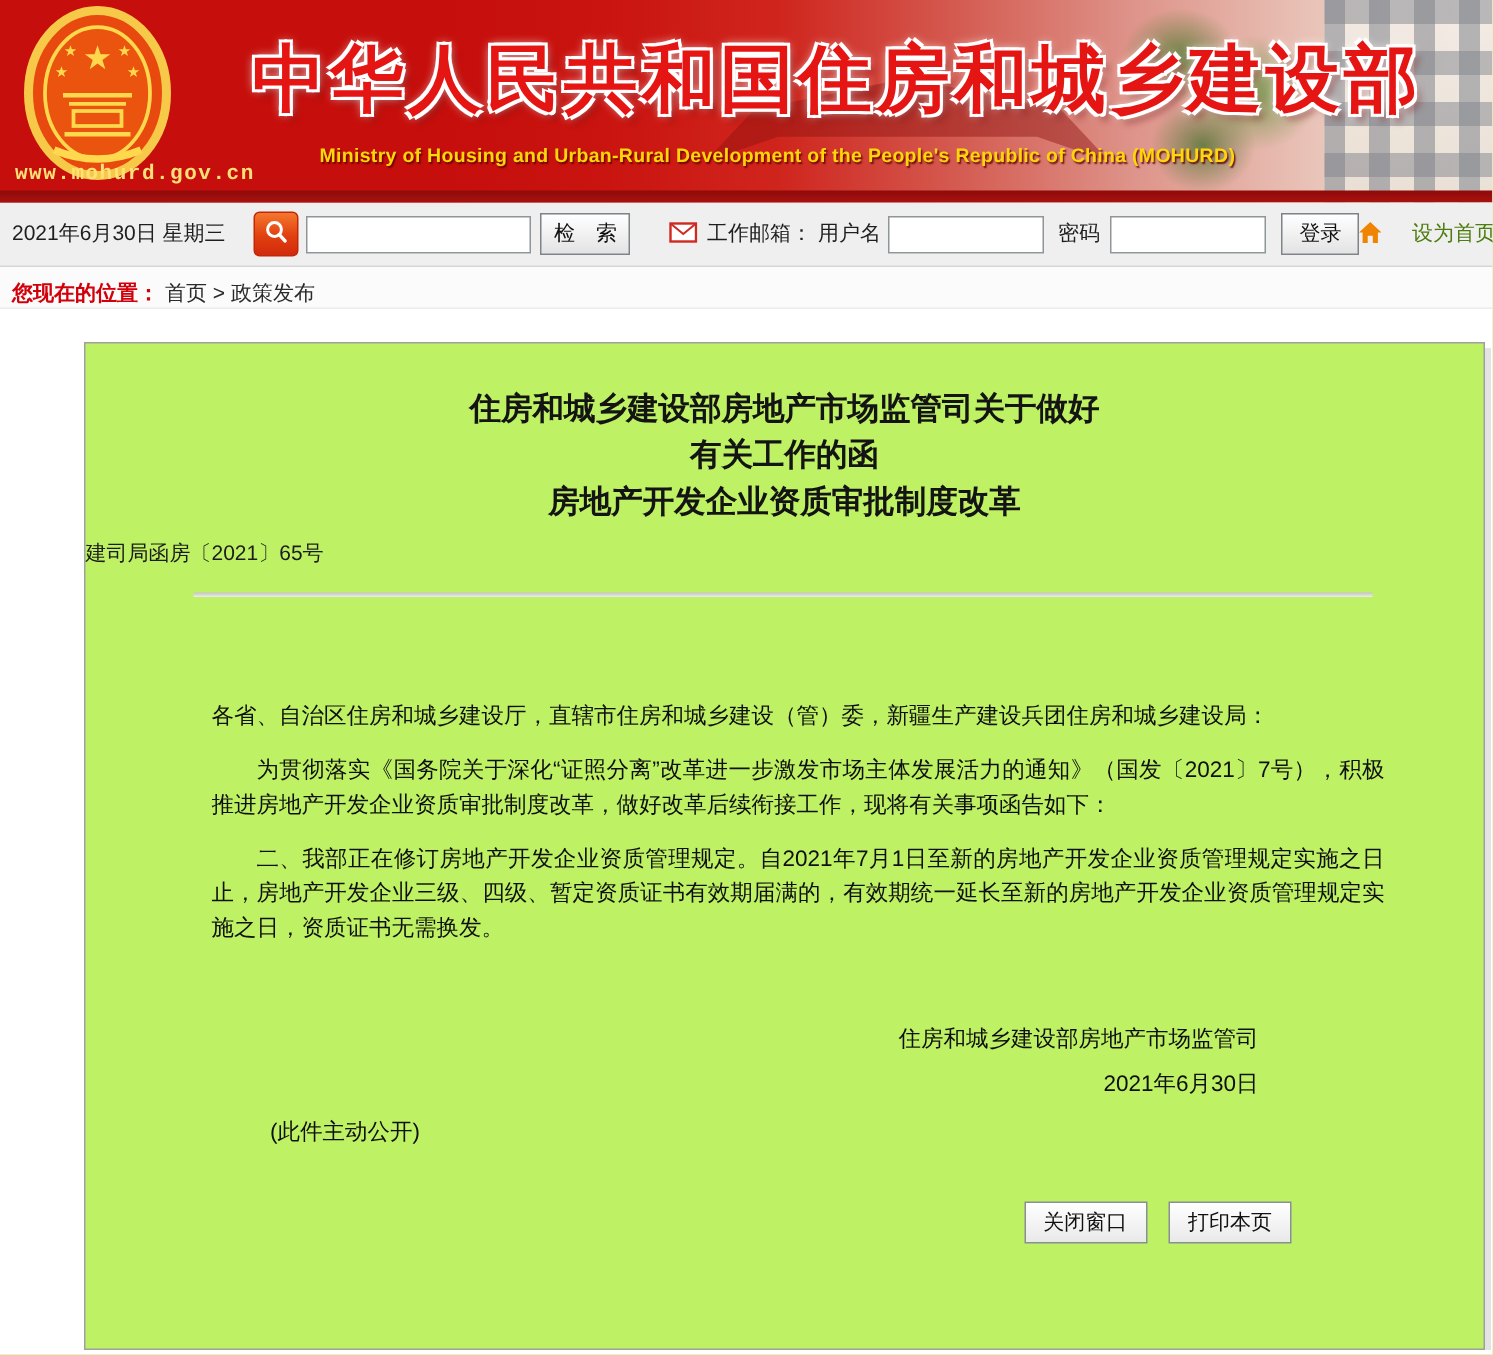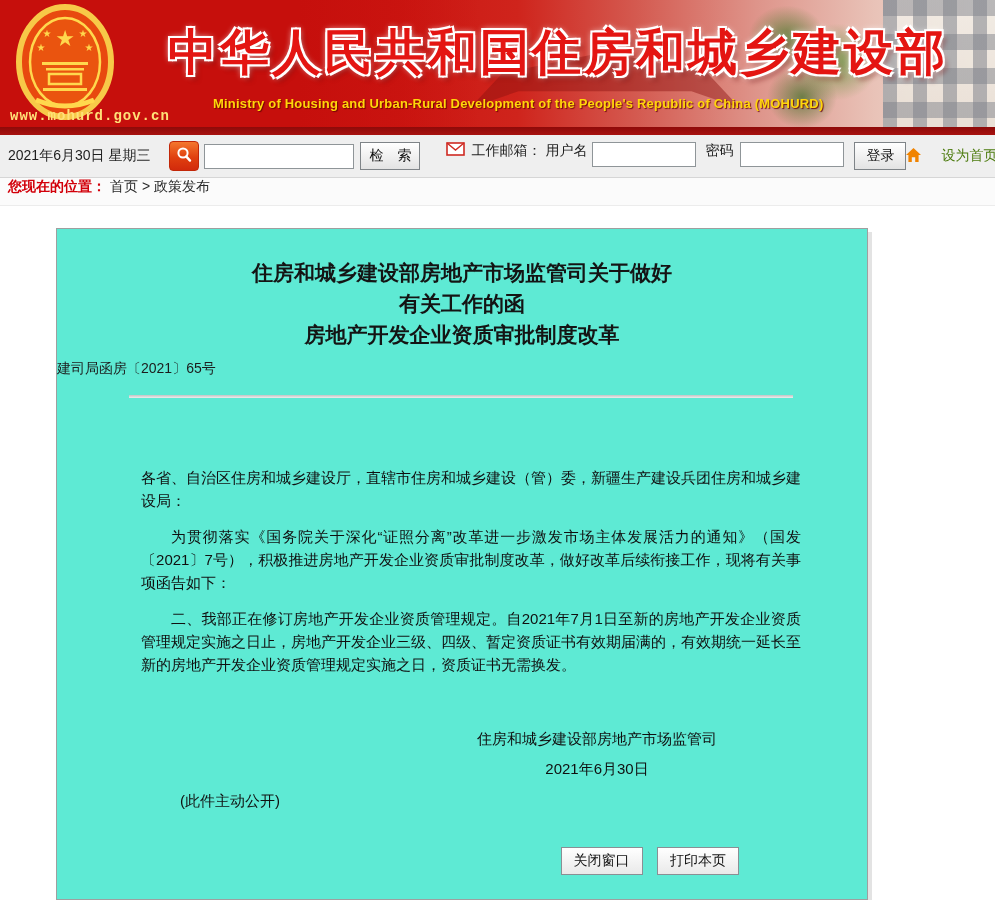--- a/index.html
+++ b/index.html
@@ -92,50 +92,50 @@
     height: 25px; border: 1px solid #8f9598; background: #fff;
     font-size: 13px; padding: 0 4px;
   }
   .search-input { width: 150px; margin-left: 5px; }
   .gray-btn {
     height: 28px; border: 1px solid #7f8488;
     background: linear-gradient(180deg, #ffffff, #e3e3e3);
     font-size: 14px; color: #111; cursor: pointer; padding: 0 8px;
   }
   .btn-search { width: 68px; margin-left: 6px; }
-  .mail-group { display: flex; align-items: flex-start; margin-left: 26px; }
+  .mail-group { display: flex; align-items: center; margin-left: 26px; }
   .mail-icon { margin-right: 6px; }
   .mail-label { margin-right: 4px; }
   .user-input { width: 104px; margin-left: 5px; }
   .pwd-label { margin-left: 9px; }
   .pwd-input { width: 104px; margin-left: 7px; }
   .btn-login { width: 52px; margin-left: 10px; }
   .quicklinks { margin-left: auto; display: flex; align-items: center; gap: 15px; padding-right: 2px; }
   .quicklink { display: flex; align-items: center; gap: 20px; color: #4d7c0f; text-decoration: none; cursor: pointer; }
 
   
   .breadcrumb {
     height: 28px;
     background: #fbfbfb;
     border-bottom: 1px solid #ececec;
-    display: flex; align-items: flex-start;
+    display: flex; align-items: flex-end;
     padding: 0 8px;
     font-size: 14px;
   }
   .breadcrumb-label { color: #d2000a; font-weight: bold; }
   .breadcrumb-path { color: #2a2a2a; margin-left: 4px; cursor: pointer; }
 
   
   .main { padding-top: 22px; background: #fff; }
   .doc-box {
     margin-left: 56px;
-    width: 812px;
+    width: 934px;
     height: 672px;
     border: 1px solid #9f9f9f;
-    background: #5eead4;
+    background: #bef264;
     box-shadow: 4px 4px 0 #e3e3e3;
   }
   .doc-title {
     margin: 28px 20px 0;
     text-align: center;
     font-size: 21px; line-height: 31px; font-weight: bold; color: #141414;
     font-family: "Liberation Sans", "DejaVu Sans", sans-serif;
   }
   .doc-number { margin-top: 9px; text-align: left; font-size: 14px; line-height: 18px; color: #1c1c1c; }
   .doc-divider { margin: 18px 74px 0 72px; height: 3px; background: linear-gradient(180deg, #c4c4c4, #ededed); }
@@ -143,21 +143,21 @@
     margin-top: 68px;
     padding: 0 66px 0 84px;
     font-size: 15px; line-height: 23px; color: #101010;
     text-align: justify;
   }
   .doc-body p { margin: 0 0 13px 0; text-indent: 2em; }
   .doc-body p.no-indent { text-indent: 0; }
   .doc-signature {
     margin: 48px 150px 0 auto;
     width: fit-content;
-    text-align: center;
+    text-align: right;
     font-size: 15px; line-height: 30px; color: #101010;
   }
   .doc-note { margin-top: 6px; padding-left: 84px; text-indent: 2.6em; font-size: 15px; line-height: 21px; color: #101010; }
   .doc-buttons { margin-top: 36px; text-align: right; padding-right: 128px; }
   .doc-btn {
     font-size: 14px; color: #111;
     padding: 4px 12px; margin-left: 10px;
     border: 1px solid #8a8f94;
     background: linear-gradient(180deg, #ffffff, #e9e9e9);
     cursor: pointer;

